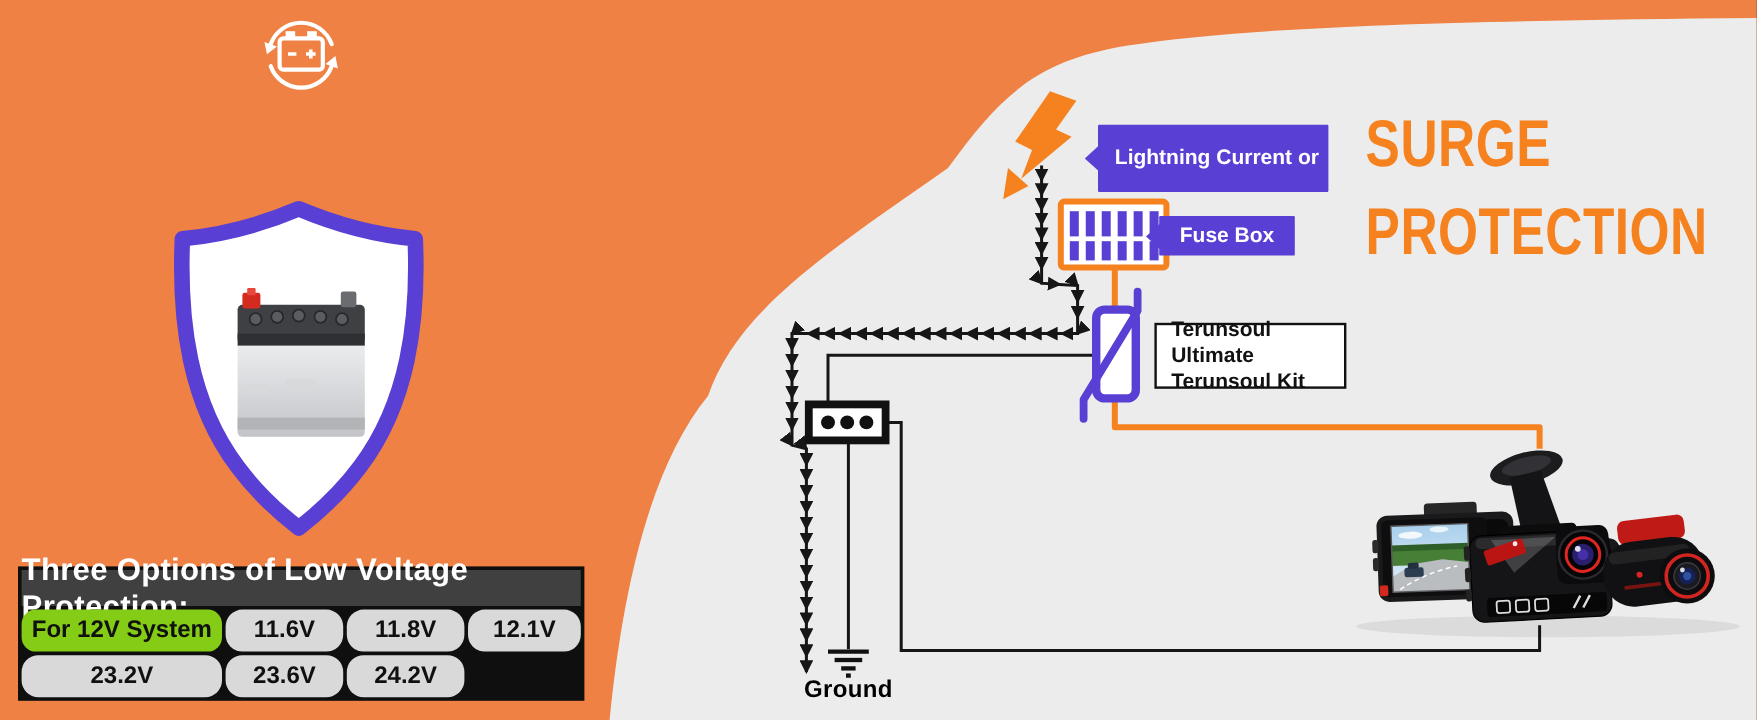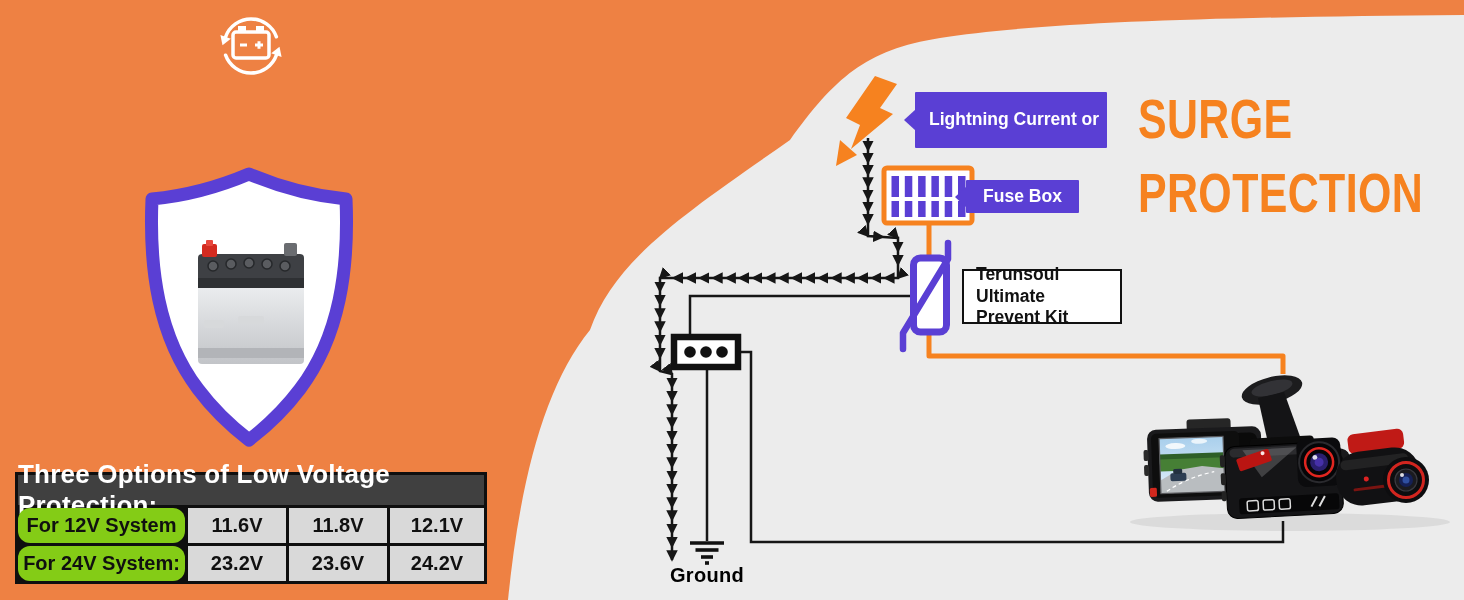--- a/index.html
+++ b/index.html
@@ -17,29 +17,29 @@
     color:#fff;font-weight:bold;font-size:27.5px;line-height:37px;letter-spacing:.2px;}
   #shield-wrap{position:absolute;left:138px;top:160px;}
   #lv-table{position:absolute;left:15px;top:472px;width:472px;background:#0f0f0f;
     display:grid;grid-template-columns:167px 98px 98px 94px;grid-auto-rows:auto;
     gap:3px;padding:3px;}
   #lv-table .hdr{grid-column:1/5;background:#404040;color:#fff;font-weight:bold;
     font-size:26px;height:30px;display:flex;align-items:center;justify-content:center;letter-spacing:.2px;}
   #lv-table .cell{height:35px;display:flex;align-items:center;justify-content:center;
     font-size:20px;font-weight:bold;color:#101010;}
   #lv-table .lbl-cell{background:#84cc16;border-radius:12px;}
-  #lv-table .val-cell{background:var(--cell-gray);}
+  #lv-table .val-cell{background:var(--cell-gray);border-radius:14px;}
 
   
   .tag{position:absolute;background:var(--purple);color:#fff;font-weight:bold;
     display:flex;align-items:center;border-radius:1px;}
   .tag::before{content:'';position:absolute;left:-11px;top:50%;transform:translateY(-50%);
     border-top:11px solid transparent;border-bottom:11px solid transparent;
     border-right:12px solid var(--purple);}
-  #lbl-lightning{left:915px;top:92px;width:192px;height:56px;padding-left:14px;
+  #lbl-lightning{left:915px;top:104px;width:192px;height:56px;padding-left:14px;
     font-size:17.5px;line-height:21.5px;}
   #lbl-fuse{left:966px;top:180px;width:113px;height:33px;justify-content:center;font-size:17.5px;}
   #lbl-sps{left:1165px;top:280px;width:218px;height:31px;justify-content:center;font-size:17.5px;}
   #box-kit{position:absolute;left:962px;top:269px;width:160px;height:55px;background:#fff;
     border:2.5px solid #111;color:#111;font-weight:bold;font-size:17.5px;line-height:21.5px;
     display:flex;align-items:center;padding-left:12px;}
   #surge-heading{position:absolute;left:1138px;top:82px;color:var(--orange-accent);
     font-weight:bold;font-size:55px;line-height:74px;letter-spacing:.5px;
     transform:scaleX(.78);transform-origin:0 0;white-space:nowrap;}
   #ground-label{position:absolute;left:647px;top:564px;width:120px;text-align:center;
@@ -246,21 +246,20 @@
   </div>
 
   <div id="lv-table">
     <div class="hdr">Three Options of Low Voltage Protection:</div>
 
     <div class="cell lbl-cell">For 12V System</div>
     <div class="cell val-cell">11.6V</div>
     <div class="cell val-cell">11.8V</div>
     <div class="cell val-cell">12.1V</div>
 
-    <div class="cell lbl-cell">For 24V System:</div>
     <div class="cell val-cell">23.2V</div>
     <div class="cell val-cell">23.6V</div>
     <div class="cell val-cell">24.2V</div>
   </div>
 
   <div id="surge-heading">
     <div>SURGE</div>
     <div>PROTECTION</div>
   </div>
 
@@ -268,20 +267,20 @@
     <div>
       <div>Lightning Current or</div>
     </div>
   </div>
 
   <div class="tag" id="lbl-fuse">Fuse Box</div>
 
   <div id="box-kit">
     <div>
       <div>Terunsoul Ultimate</div>
-      <div>Prevent Kit</div>
+      <div>Terunsoul Kit</div>
     </div>
   </div>
 
 
   <div id="ground-label">Ground</div>
 
 </div>
 
 </body></html>

